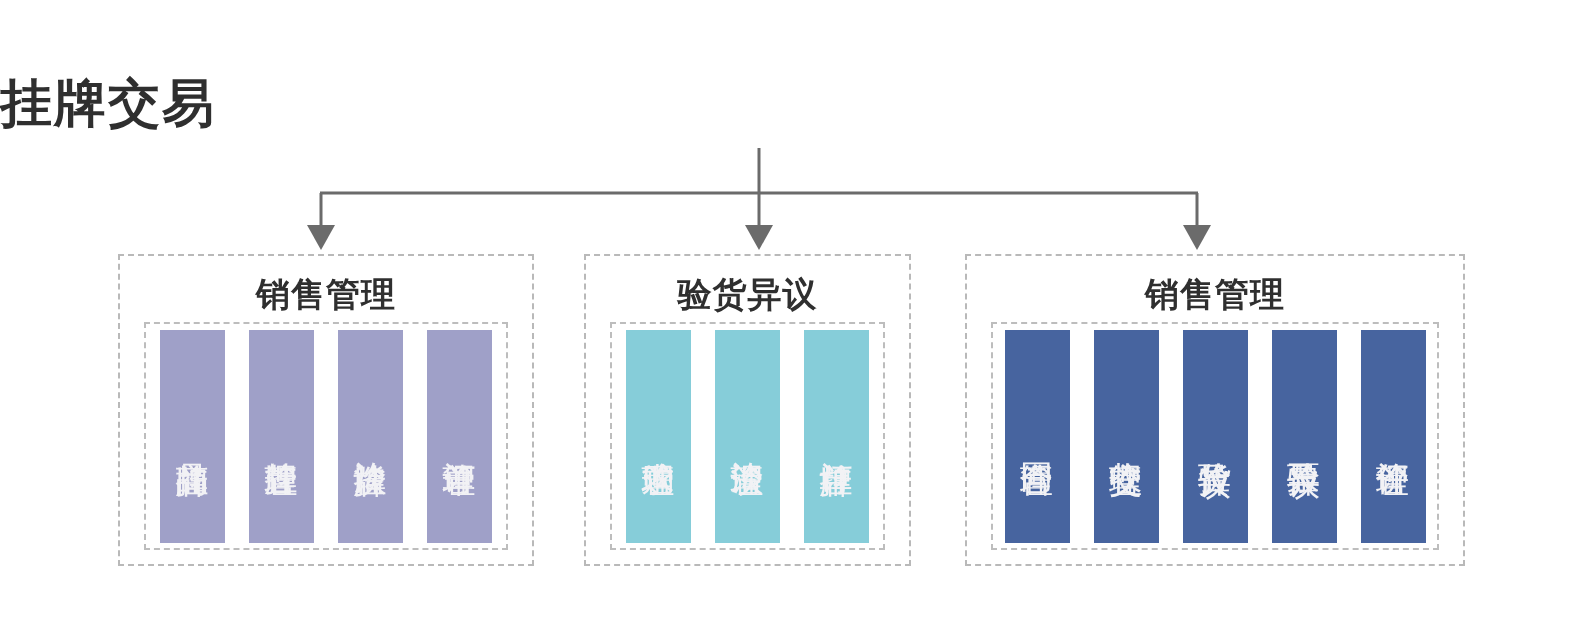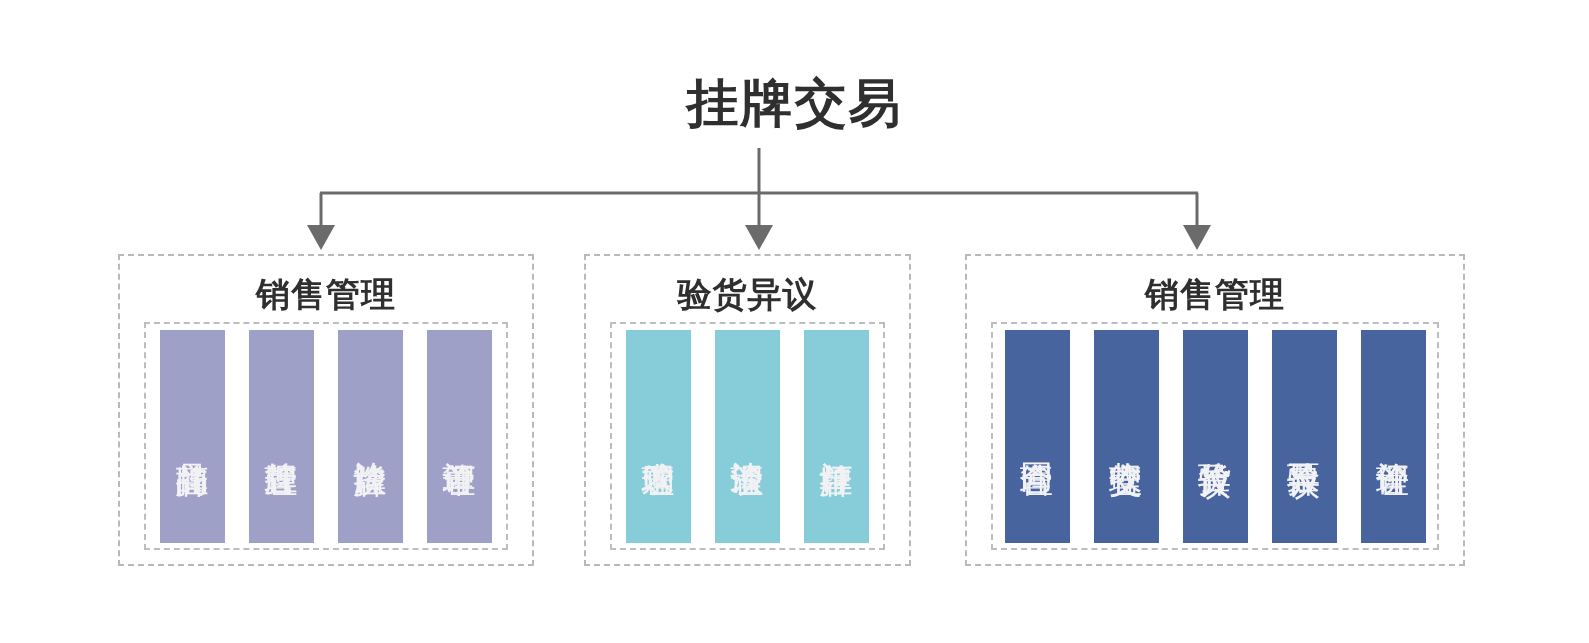--- a/index.html
+++ b/index.html
@@ -19,21 +19,21 @@
     position: absolute;
     inset: 0;
   }
 
   
   .root-title {
     position: absolute;
     left: 0;
     right: 0;
     top: 72px;
-    text-align: center;
+    text-align: left;
     font-size: 52px;
     line-height: 62px;
     font-weight: 700;
     color: #2f2f2f;
     letter-spacing: 2px;
   }
 
   
   .connectors {
     position: absolute;

